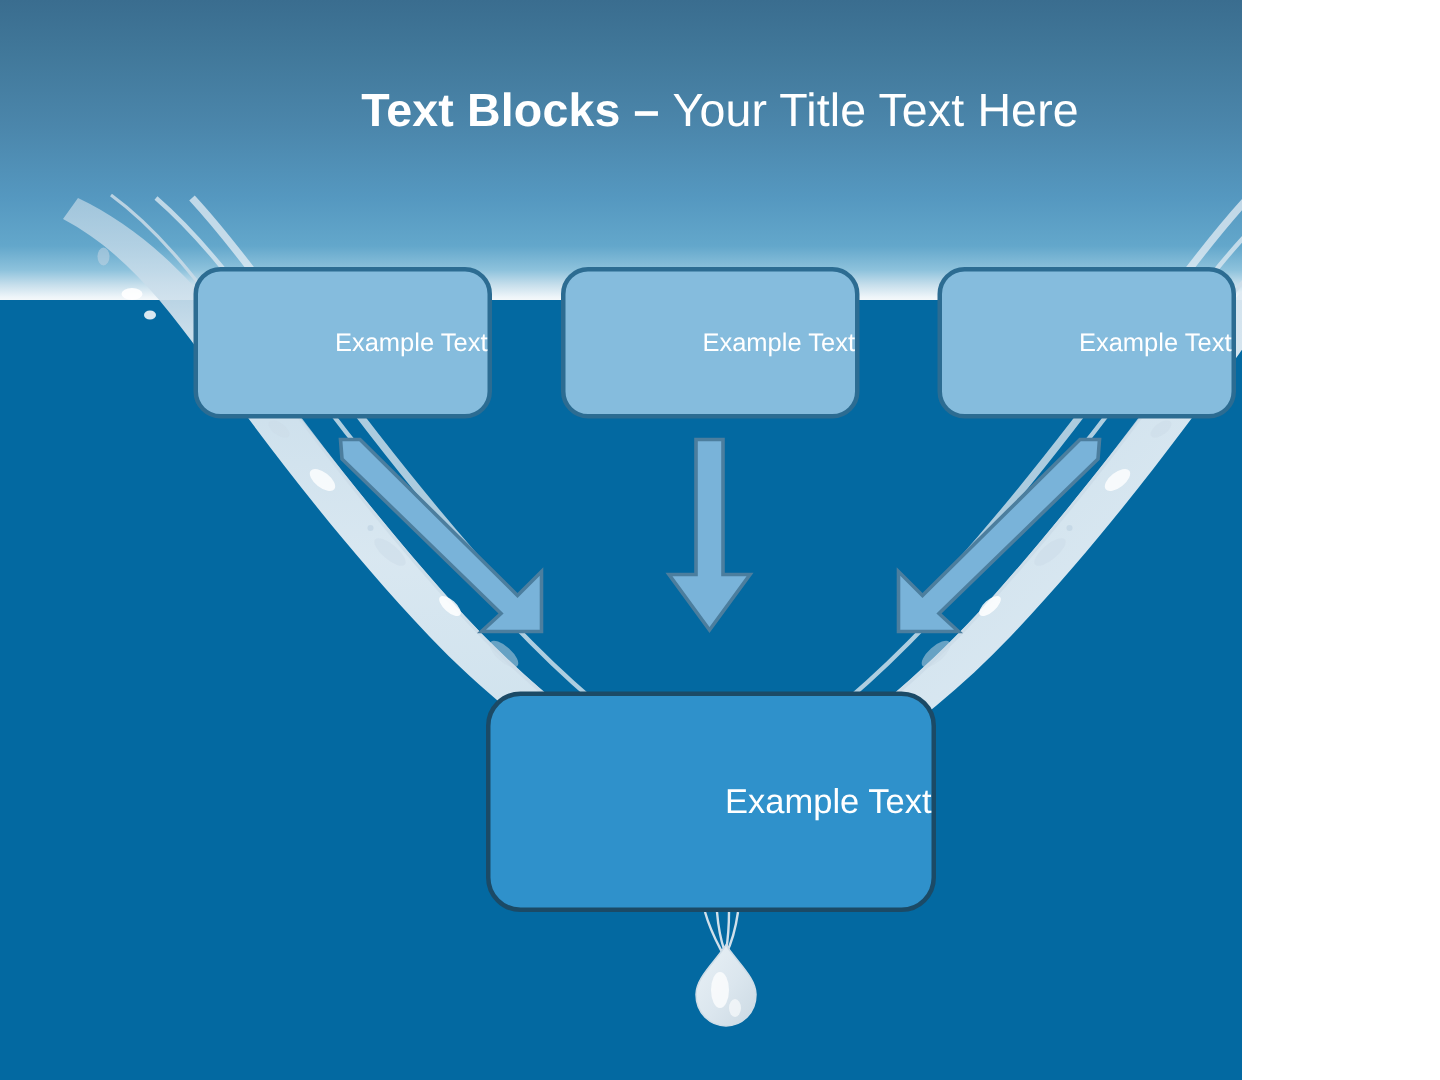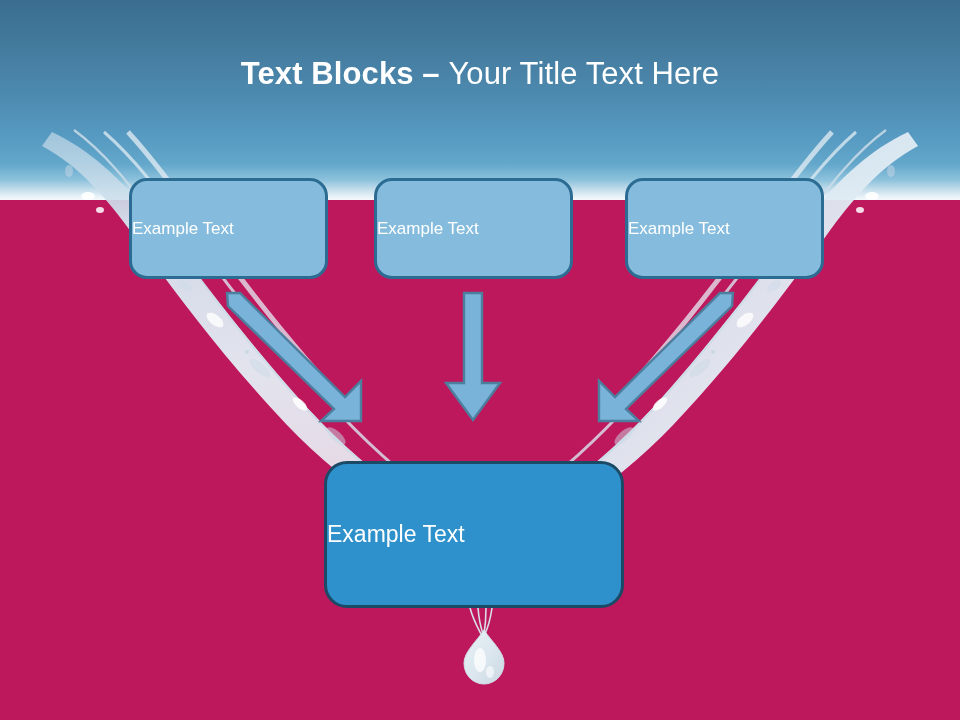--- a/index.html
+++ b/index.html
@@ -5,24 +5,24 @@
   html, body {
     margin: 0;
     padding: 0;
     background: #ffffff;
   }
   body {
     font-family: "Liberation Sans", sans-serif;
   }
   #slide {
     position: relative;
-    width: 960px;
+    width: 828px;
     height: 720px;
     overflow: hidden;
-    background: #be185d;
+    background: #0369a1;
   }
   
   .bg-layer {
     position: absolute;
     inset: 0;
     pointer-events: none;
   }
   .bg-sky {
     position: absolute;
     left: 0; top: 0;
@@ -59,21 +59,21 @@
     white-space: nowrap;
   }
   .title .strong { font-weight: bold; }
   .title .light  { font-weight: normal; }
   
   .node {
     position: absolute;
     box-sizing: border-box;
     display: flex;
     align-items: center;
-    justify-content: flex-start;
+    justify-content: flex-end;
     color: #ffffff;
     text-align: center;
   }
   .node-top {
     background: #85bcdd;
     border: 3px solid #2c6c92;
     border-radius: 18px;
     font-size: 17px;
   }
   .node-main {

